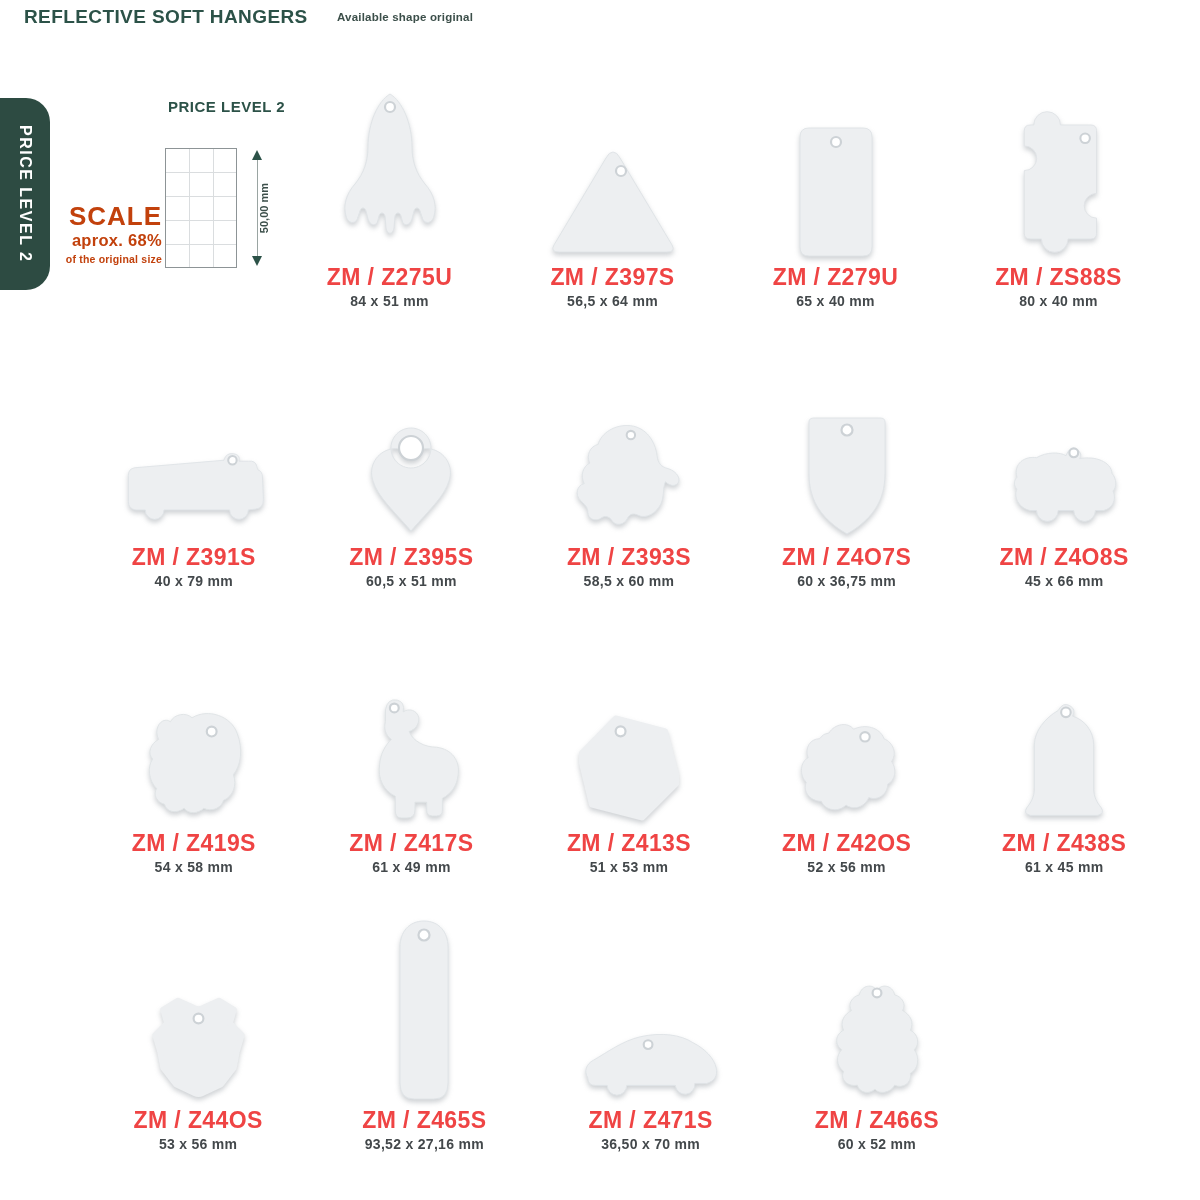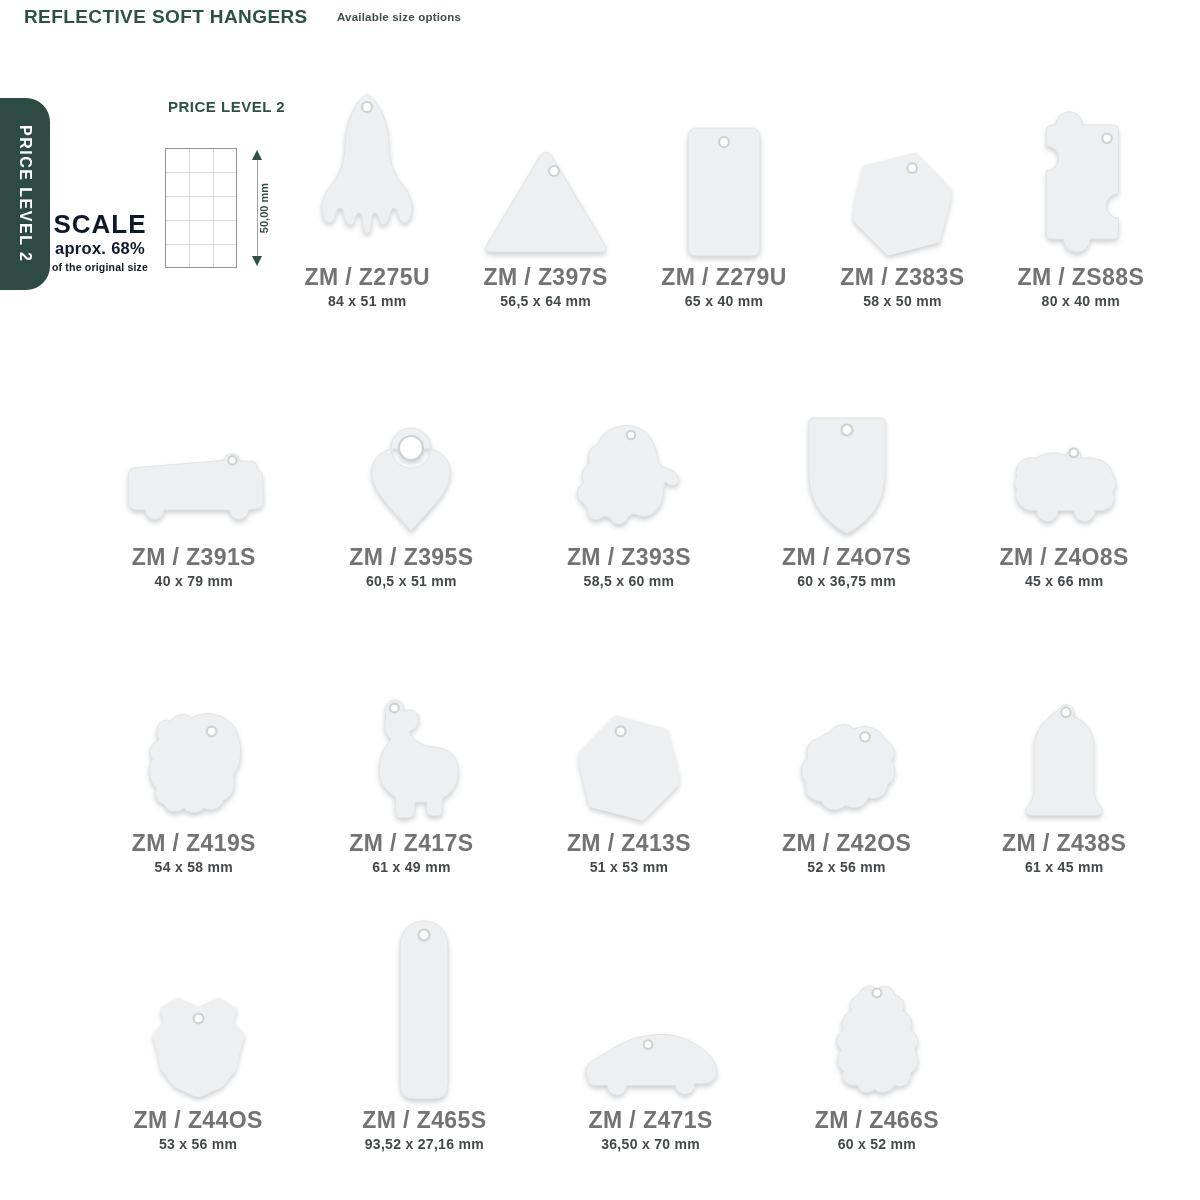--- a/index.html
+++ b/index.html
@@ -46,49 +46,49 @@
     border-left:5.5px solid transparent;border-right:5.5px solid transparent;
     border-top:10px solid #2c5248;
   }
   .ruler-label{
     position:absolute;left:258px;top:150px;height:116px;display:flex;align-items:center;
   }
   .ruler-label span{
     writing-mode:vertical-rl;transform:rotate(180deg);font-size:11px;font-weight:600;
     color:#3c4f4a;white-space:nowrap;
   }
-  .scale-block{position:absolute;left:38px;top:203px;width:124px;text-align:center;color:#0f172a;margin-top:8px;}
+  .scale-block{position:absolute;left:38px;top:203px;width:124px;text-align:right;color:#c2410c;}
   .scale-word{font-size:26px;font-weight:800;letter-spacing:1px;line-height:1.05;}
   .scale-pct{font-size:16.5px;font-weight:800;letter-spacing:.3px;margin-top:1px;}
   .scale-note{font-size:10.5px;font-weight:700;letter-spacing:.2px;margin-top:3px;}
   .row{position:absolute;display:flex;}
   .cell{flex:1 1 0;display:flex;flex-direction:column;align-items:center;}
   .shape-zone{display:flex;align-items:flex-end;justify-content:center;width:100%;}
   .row1 .shape-zone{height:172px;}
   .row2 .shape-zone{height:130px;}
   .row3 .shape-zone{height:132px;}
   .row4 .shape-zone{height:198px;}
   .row1{left:278px;top:86px;width:892px;}
   .row2{left:85px;top:408px;width:1088px;}
   .row3{left:85px;top:692px;width:1088px;}
   .row4{left:85px;top:903px;width:905px;}
   .code{
-    margin-top:6px;font-size:23px;font-weight:800;color:#737373;letter-spacing:.4px;
+    margin-top:6px;font-size:23px;font-weight:800;color:#ef4444;letter-spacing:.4px;
     white-space:nowrap;
   }
   .size{margin-top:2px;font-size:14px;font-weight:700;color:#43484b;letter-spacing:.3px;}
   .shape-zone svg{filter:drop-shadow(0 3px 2.5px rgba(105,115,125,.32));}
 </style>
 </head>
 <body>
 
 <div class="page">
 
   <div class="title">REFLECTIVE SOFT HANGERS</div>
-  <div class="subtitle">Available size options</div>
+  <div class="subtitle">Available shape original</div>
 
   <div class="side-tab">
     <span>PRICE LEVEL 2</span>
   </div>
 
   <div class="scale-heading">PRICE LEVEL 2</div>
   <div class="scale-grid"></div>
   <div class="ruler-line"></div>
   <div class="arrow-up"></div>
   <div class="arrow-down"></div>
@@ -128,30 +128,20 @@
           <svg width="78" height="132" viewBox="0 0 78 132" role="img">
     <path d="M12 2 L66 2 Q75 2 75 11 L75 121 Q75 130 66 130 L12 130 Q3 130 3 121 L3 11 Q3 2 12 2 Z" fill="#edeff1" stroke="#e0e4e7" stroke-width="1" stroke-linejoin="round" fill-rule="nonzero"></path>
             <circle cx="39" cy="16" r="5" fill="#ffffff" stroke="#cdd2d6" stroke-width="2.2"></circle>
           </svg>
         </div>
         <div class="code">ZM / Z279U</div>
         <div class="size">65 x 40 mm</div>
       </div>
       <div class="cell">
         <div class="shape-zone">
-          <svg width="98" height="108" viewBox="0 0 101 110" role="img">
-    <path d="M64 5 L100 42 L87 92 L37 105 L1 69 L13 18 Z" fill="#edeff1" stroke="#edeff1" stroke-width="6" stroke-linejoin="round" fill-rule="nonzero"></path>
-            <circle cx="61" cy="18" r="5" fill="#ffffff" stroke="#cdd2d6" stroke-width="2.2"></circle>
-          </svg>
-        </div>
-        <div class="code">ZM / Z383S</div>
-        <div class="size">58 x 50 mm</div>
-      </div>
-      <div class="cell">
-        <div class="shape-zone">
           <svg width="104" height="152" viewBox="0 0 105 160" role="img">
     <path d="M22 20 L26 20 A14 14 0 1 1 54 20 L86 20 Q92 20 92 26 L92 92 A13 13 0 1 0 92 118 L92 134 Q92 140 86 140 L62 140 A14 14 0 1 1 34 140 L22 140 Q16 140 16 134 L16 68 A13 13 0 1 0 16 42 L16 26 Q16 20 22 20 Z" fill="#edeff1" stroke="#e0e4e7" stroke-width="1" stroke-linejoin="round" fill-rule="nonzero"></path>
             <circle cx="80" cy="34" r="5" fill="#ffffff" stroke="#cdd2d6" stroke-width="2.2"></circle>
           </svg>
         </div>
         <div class="code">ZM / ZS88S</div>
         <div class="size">80 x 40 mm</div>
       </div>
     </div>
   <div class="row row2">

